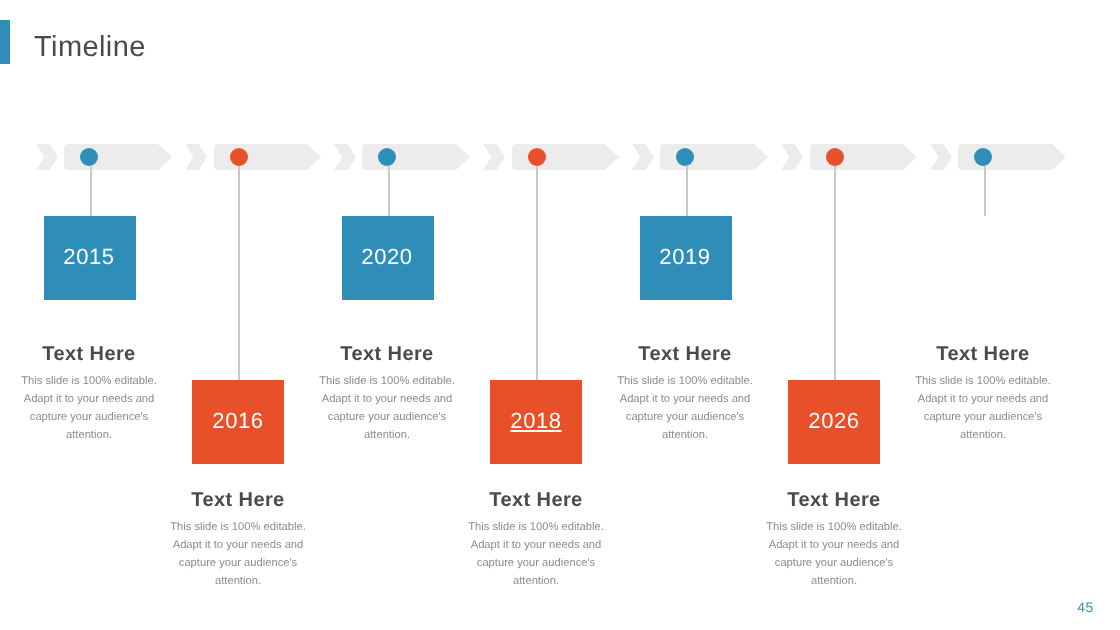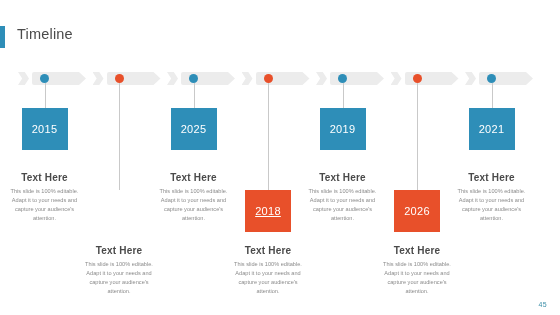--- a/index.html
+++ b/index.html
@@ -15,22 +15,21 @@
     position: relative;
   }
 
   
   #title-bar {
     position: absolute;
     left: 0;
     top: 10px;
     height: 22px;
     display: flex;
-    align-items: flex-start;
-    margin-top: 16px;
+    align-items: flex-end;
   }
   #title-accent {
     width: 5px;
     height: 22px;
     background: #2E8EB8;
     flex: 0 0 auto;
   }
   #page-title {
     font-size: 14.5px;
     color: #4a4a4a;
@@ -153,32 +152,35 @@
     <div class="text-block" style="left: 3.5px; top: 172px;">
       <div class="tb-head">Text Here</div>
       <div class="tb-body">This slide is 100% editable. Adapt it to your needs and capture your audience's attention.</div>
     </div>
     <div class="segment" style="left: 92.5px; width: 68px;">
       <div class="seg-head"></div>
       <div class="seg-body" style="width: 54px;"></div>
     </div>
     <div class="dot orange" style="left: 114.5px;"></div>
     <div class="connector" style="left: 119px; top: 83px; height: 107px;"></div>
+    <div class="year-box orange" style="left: 96px; top: 190px;">
+      <span>2016</span>
+    </div>
     <div class="text-block" style="left: 78px; top: 245px;">
       <div class="tb-head">Text Here</div>
       <div class="tb-body">This slide is 100% editable. Adapt it to your needs and capture your audience's attention.</div>
     </div>
     <div class="segment" style="left: 167px; width: 68px;">
       <div class="seg-head"></div>
       <div class="seg-body" style="width: 54px;"></div>
     </div>
     <div class="dot blue" style="left: 189px;"></div>
     <div class="connector" style="left: 193.5px; top: 83px; height: 25px;"></div>
     <div class="year-box blue" style="left: 170.5px; top: 108px;">
-      <span>2025</span>
+      <span>2020</span>
     </div>
     <div class="text-block" style="left: 152.5px; top: 172px;">
       <div class="tb-head">Text Here</div>
       <div class="tb-body">This slide is 100% editable. Adapt it to your needs and capture your audience's attention.</div>
     </div>
     <div class="segment" style="left: 241.5px; width: 68px;">
       <div class="seg-head"></div>
       <div class="seg-body" style="width: 54px;"></div>
     </div>
     <div class="dot orange" style="left: 263.5px;"></div>
@@ -215,22 +217,19 @@
     <div class="text-block" style="left: 376px; top: 245px;">
       <div class="tb-head">Text Here</div>
       <div class="tb-body">This slide is 100% editable. Adapt it to your needs and capture your audience's attention.</div>
     </div>
     <div class="segment" style="left: 465px; width: 68px;">
       <div class="seg-head"></div>
       <div class="seg-body" style="width: 54px;"></div>
     </div>
     <div class="dot blue" style="left: 487px;"></div>
     <div class="connector" style="left: 491.5px; top: 83px; height: 25px;"></div>
-    <div class="year-box blue" style="left: 468.5px; top: 108px;">
-      <span>2021</span>
-    </div>
     <div class="text-block" style="left: 450.5px; top: 172px;">
       <div class="tb-head">Text Here</div>
       <div class="tb-body">This slide is 100% editable. Adapt it to your needs and capture your audience's attention.</div>
     </div>
   </div>
 
 <div id="page-number">45</div>
 
 </body></html>

